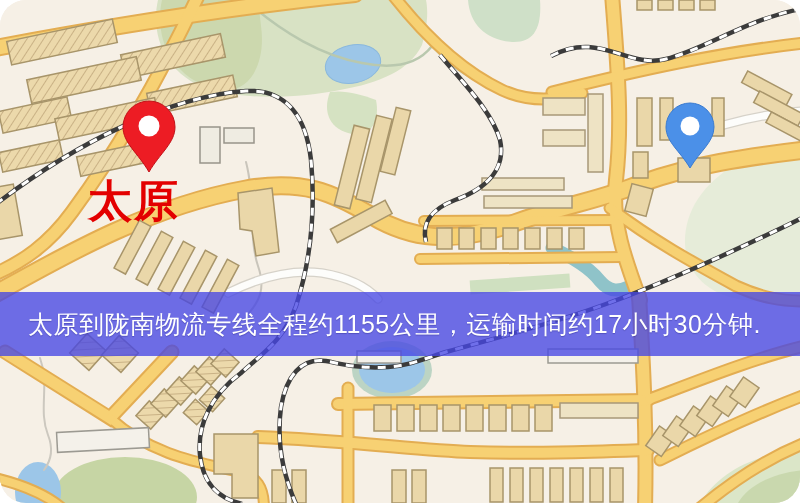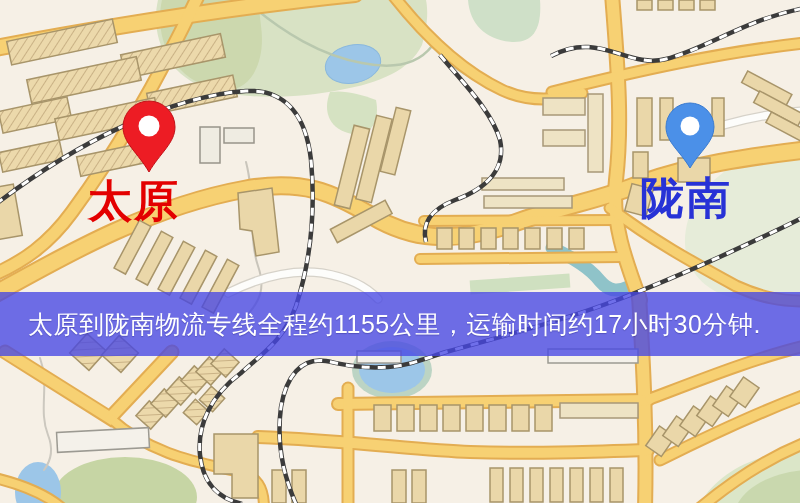--- a/index.html
+++ b/index.html
@@ -1,17 +1,17 @@
 <!DOCTYPE html>
 <html><head>
 <meta charset="utf-8">
 <style>
   html,body{margin:0;padding:0;background:#fff;}
   .stage{position:relative;width:800px;height:503px;overflow:hidden;
-         font-family:"Liberation Sans","DejaVu Sans",sans-serif;background:#f6f0e6;}
+         font-family:"Liberation Sans","DejaVu Sans",sans-serif;background:#f6f0e6;border-radius:26px;}
   .map-svg{position:absolute;left:0;top:0;width:800px;height:503px;display:block;}
 
   
   .rc{fill:none;stroke:#e3ad52;stroke-linecap:round;}
   .rf{fill:none;stroke:#f7d173;stroke-linecap:round;}
   .wc{fill:none;stroke:#d6d2c9;stroke-linecap:round;}
   .wf{fill:none;stroke:#fdfdfb;stroke-linecap:round;}
   .rb{fill:none;stroke:#3b3b3b;stroke-width:4.5;}
   .rd{fill:none;stroke:#ffffff;stroke-width:3;stroke-dasharray:8 8;}
   .stream{fill:none;stroke-linecap:round;}
@@ -243,19 +243,18 @@
       <path class="pin-origin" d="M149 172 C138 153 123 143 123 127 A26 26 0 1 1 175 127 C175 143 160 153 149 172 Z" fill="#ed1c24"></path>
       <circle cx="149" cy="126" r="10.5" fill="#ffffff"></circle>
     </g>
     <g>
       <path class="pin-dest" d="M690 168 C680 151 666 142 666 127 A24 24 0 1 1 714 127 C714 142 700 151 690 168 Z" fill="#4b90e8"></path>
       <circle cx="690" cy="126" r="9.5" fill="#ffffff"></circle>
     </g>
   </svg>
 
   <div class="city-label label-origin">太原</div>
-  <div class="city-label label-dest">陇南</div>
 
   <div class="banner">
     <span>太原到陇南物流专线全程约1155公里，运输时间约17小时30分钟.</span>
   </div>
 
 </div>
 
 </body></html>

